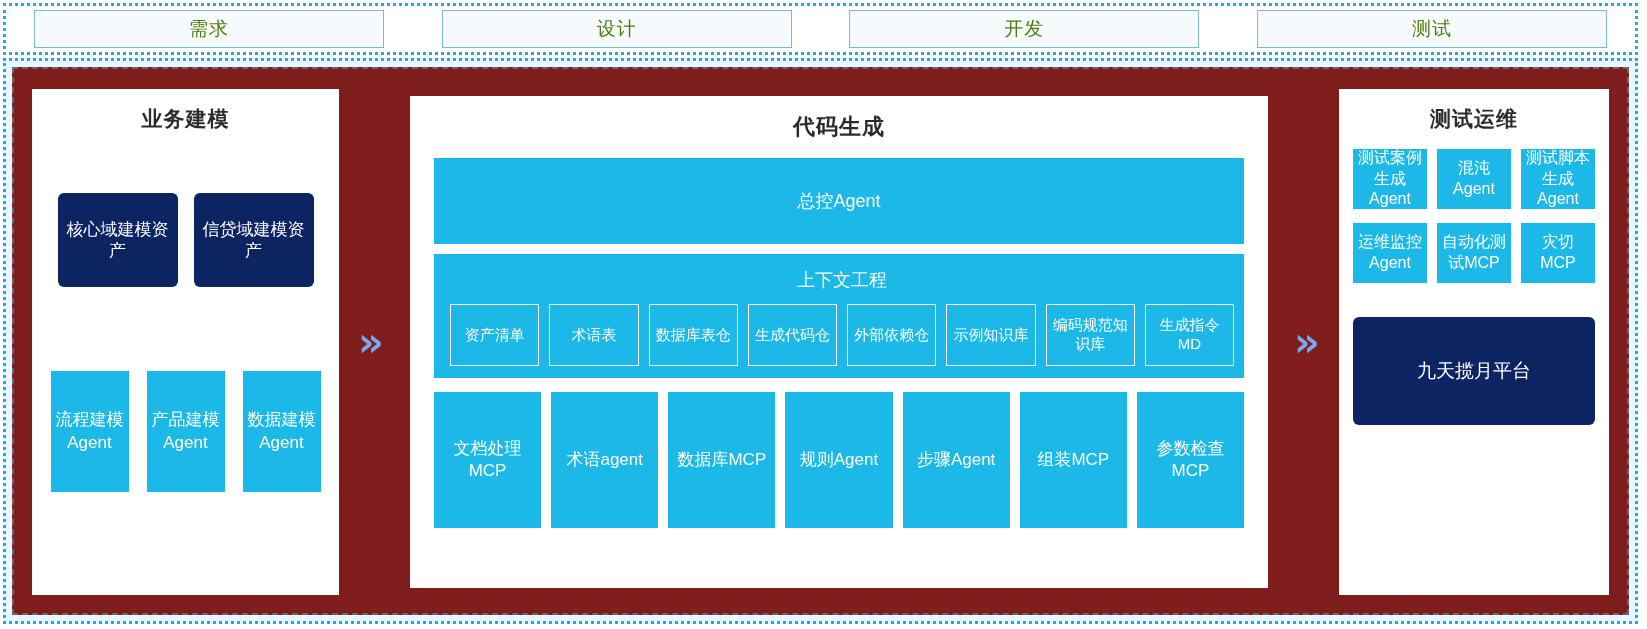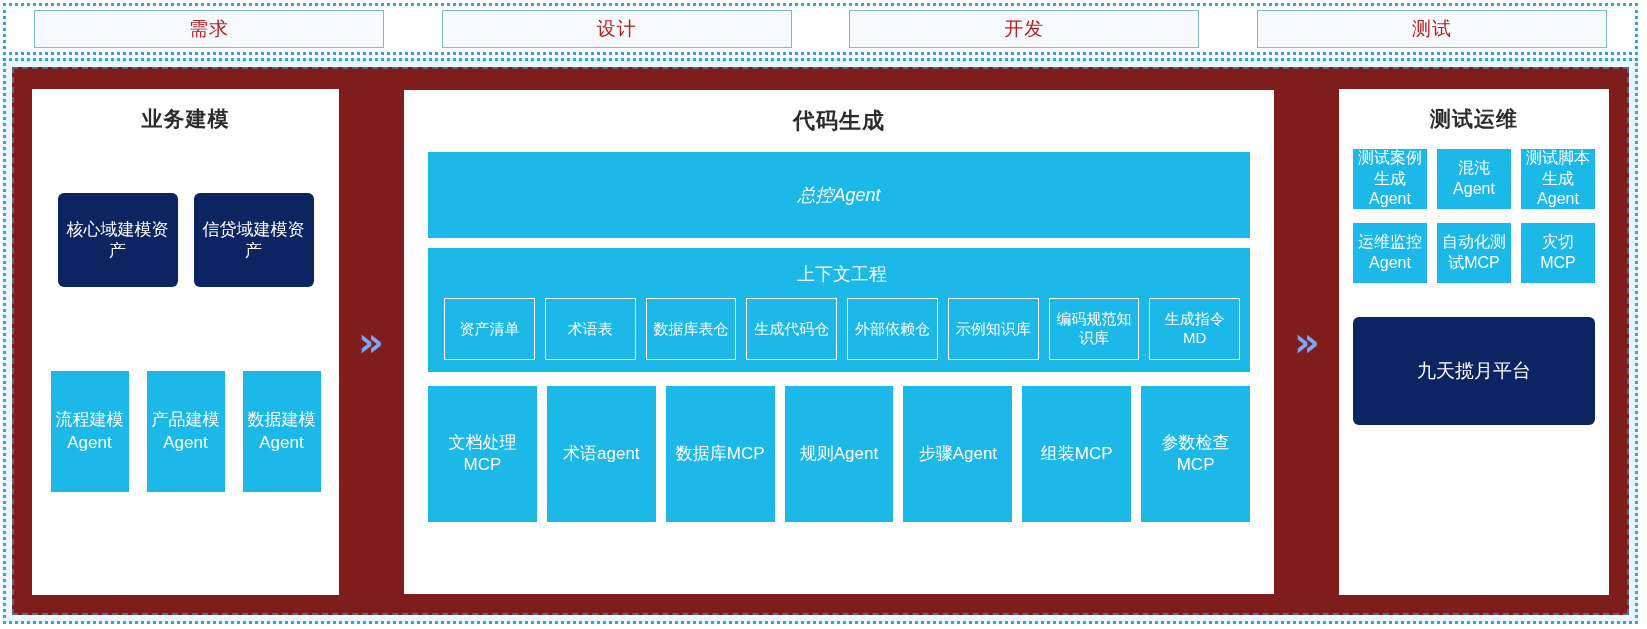--- a/index.html
+++ b/index.html
@@ -17,21 +17,21 @@
     border:3px dotted #2aa8dd;
     background:#ffffff;
     display:flex;align-items:center;justify-content:space-between;
     padding:0 28px;box-sizing:border-box;
   }
   .phase-tab{
     flex:0 0 auto;width:348px;height:36px;
     border:1px solid #7fb8d4;
     background:#f7fafc;
     display:flex;align-items:center;justify-content:center;
-    font-size:19px;color:#b91c1c;
+    font-size:19px;color:#4d7c0f;
     letter-spacing:1px;
   }
 
   
   .main-outer{
     position:absolute;left:3px;top:58px;width:1635px;height:566px;
     border:3px dotted #2aa8dd;box-sizing:border-box;
     background:#eaf6fd;
   }
   .main-inner{
@@ -46,21 +46,21 @@
     padding:20px 18px 18px 18px;box-sizing:border-box;
   }
 
   .panel{
     background:#ffffff;
     box-sizing:border-box;
     position:relative;
     padding:10px 14px 14px 14px;
   }
   .panel-left{width:307px;}
-  .panel-center{flex:1;margin:1px;}
+  .panel-center{flex:1;margin:7px;}
   .panel-right{width:270px;}
 
   .panel-title{
     text-align:center;font-size:21px;font-weight:bold;color:#2b2b2b;
     margin:6px 0 14px 0;letter-spacing:1px;
   }
   .panel-center .panel-title{font-size:22px;margin-bottom:16px;}
 
   .arrow-gap{
     width:64px;display:flex;align-items:center;justify-content:center;
@@ -99,21 +99,21 @@
   .modelers-row{
     display:flex;gap:18px;justify-content:center;
     margin-top:84px;
   }
   .modelers-row .tile-cyan{width:78px;height:121px;}
 
   
   .master-agent{
     height:86px;background:#1cb8e8;color:#ffffff;
     display:flex;align-items:center;justify-content:center;
-    font-size:18px;margin:0 10px;font-style:italic;
+    font-size:18px;margin:0 10px;
   }
   .context-block{
     margin:10px 10px 0 10px;background:#1cb8e8;
     padding:8px 10px 12px 16px;box-sizing:border-box;
   }
   .context-title{
     text-align:center;color:#ffffff;font-size:18px;margin:6px 0 12px 0;
   }
   .context-row{display:flex;gap:10px;justify-content:flex-end;}
   .context-row .tile-outline{flex:1;height:62px;}

